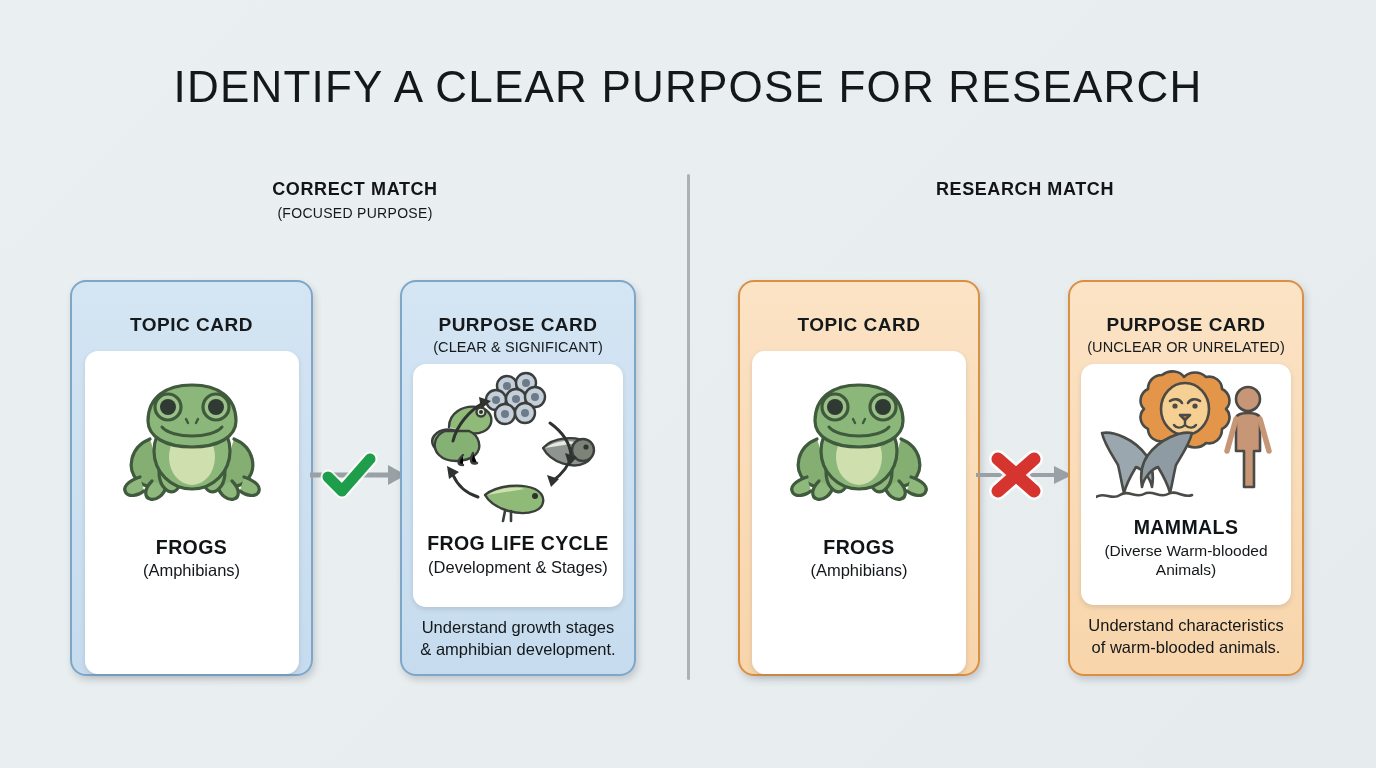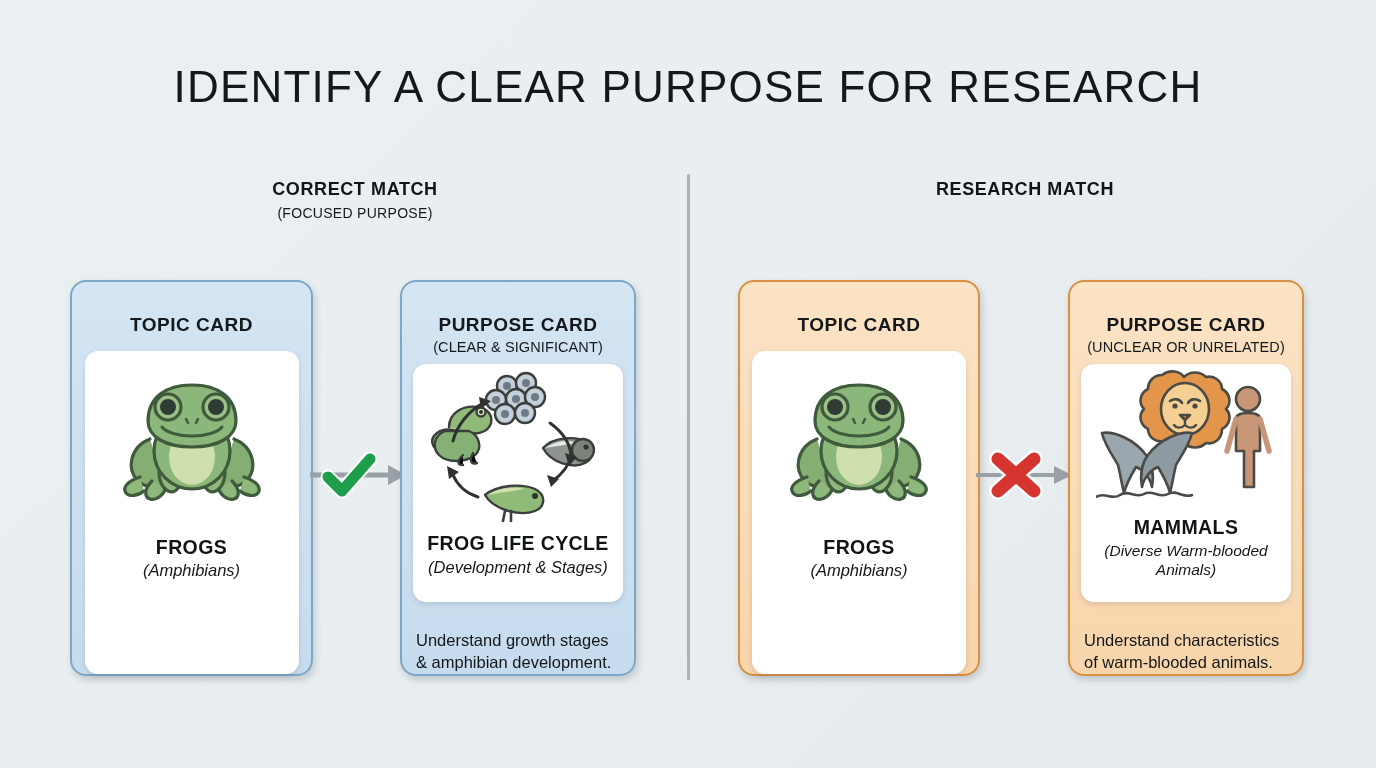--- a/index.html
+++ b/index.html
@@ -91,29 +91,30 @@
   #card-purpose-left .art { height: 168px; width: 100%; }
   #card-purpose-right .art { height: 152px; width: 100%; }
 
   .panel-labels { text-align: center; width: 100%; padding: 0 6px; }
   .lbl-main {
     font-size: 19.5px; font-weight: bold; letter-spacing: .4px; color: #111417;
     line-height: 1.15;
   }
   .lbl-sub {
     font-size: 16.5px; font-weight: 400; color: #14171a;
-    line-height: 1.25; margin-top: 2px; font-style: italic;
+    line-height: 1.25; margin-top: 2px;
   }
   #card-purpose-right .lbl-sub { font-size: 15.5px; }
 
   .caption {
+    text-align: center;
     font-size: 16.5px;
     line-height: 1.33;
     color: #14171a;
-    padding: 28px 14px 0 14px;
+    padding: 10px 14px 0 14px;
     width: 100%;
   }
 
   
   .connector { position: absolute; height: 60px; display: block; }
   #connector-correct   { left: 310px; top: 445px; width: 96px; }
   #connector-incorrect { left: 976px; top: 445px; width: 96px; }
 </style>
 </head>
 <body>

